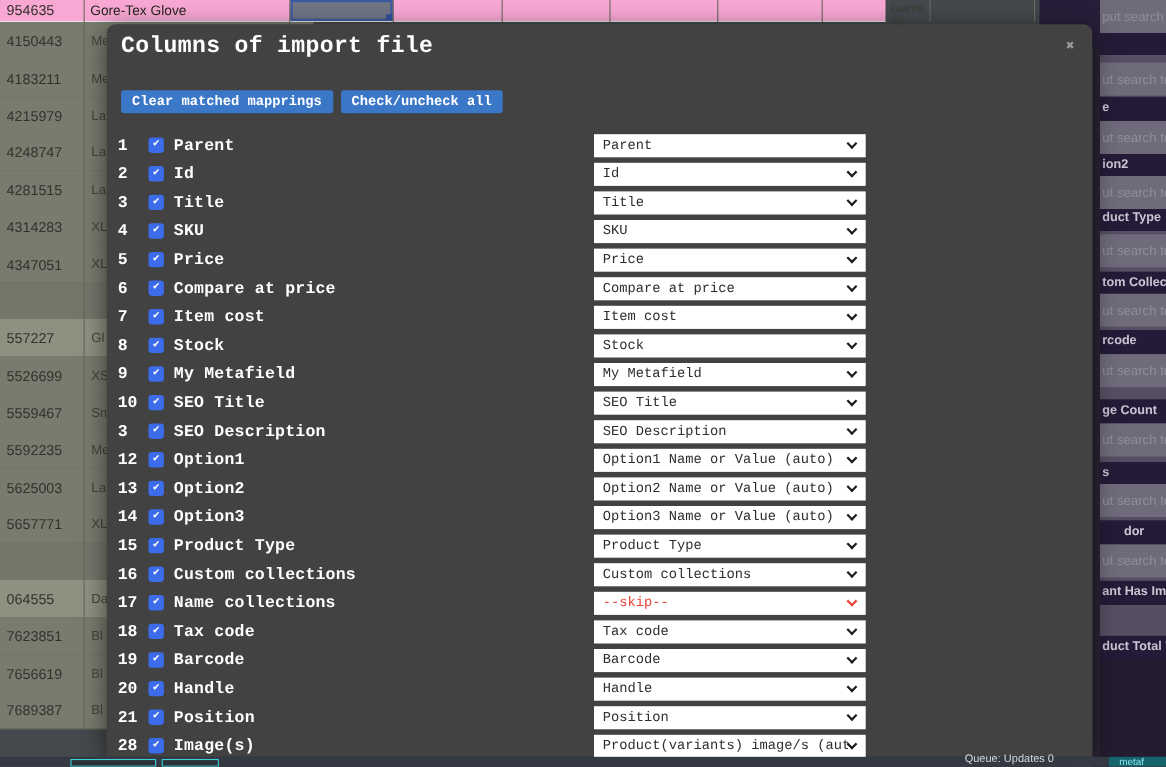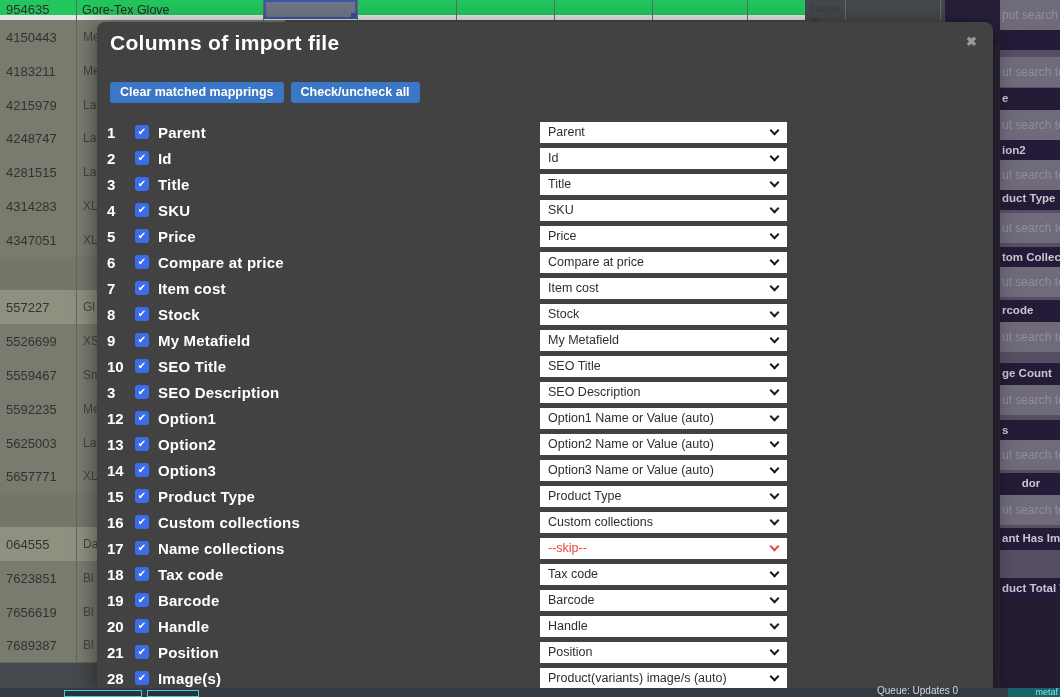--- a/index.html
+++ b/index.html
@@ -1,20 +1,20 @@
 <!DOCTYPE html>
 <html><head>
 <meta charset="utf-8">
 <style>
   * { margin:0; padding:0; box-sizing:border-box; }
   html,body { width:1060px; height:697px; overflow:hidden; }
   body { position:relative; font-family:"Liberation Sans", sans-serif; background:#45484c; }
 
   
-  .topstrip { position:absolute; left:0; top:0; width:805px; height:20px; background:#22c55e; border-bottom:5px solid #e5e5e5; z-index:1; }
+  .topstrip { position:absolute; left:0; top:0; width:805px; height:20px; background:#f9a8d4; border-bottom:1px solid #e5e5e5; z-index:1; }
   .vline { position:absolute; top:0; width:1px; height:20px; background:#6a6c60; }
   .ts-id { position:absolute; left:6px; top:2px; font-size:13px; color:#2f2f2a; }
   .ts-title { position:absolute; left:82px; top:3px; font-size:12.5px; color:#26261f; }
   .ts-note { position:absolute; left:810px; top:2px; font-size:11px; color:#3c3c35; }
   .selcell { position:absolute; left:264px; top:0; width:93px; height:19px; background:#6f7584; border:2px solid #3c59a4; }
   .selhandle { position:absolute; right:-1px; bottom:-1px; width:5px; height:5px; background:#31519e; }
 
   .table { position:absolute; left:0; top:0; width:285px; height:663px; z-index:1; }
   .trow { position:absolute; left:0; width:285px; height:34.8px; background:#797b6e; border-bottom:1px solid #656759; display:flex; }
   .trow.light { background:#8f9080; }
@@ -32,25 +32,25 @@
   .pinput { position:absolute; left:0; width:60px; height:30px; background:#6f6b7b; color:#918d9b;
             font-size:12px; padding:8px 0 0 2px; white-space:nowrap; overflow:hidden; }
 
   
   .footer { position:absolute; left:0; top:688px; width:1008px; height:9px; background:#343943; z-index:20; }
   .fbox { position:absolute; top:690px; height:7px; border:1px solid #38d3d6; background:#2c3038; z-index:21; }
   .fbox.b1 { left:64px; width:78px; }
   .fbox.b2 { left:147px; width:52px; }
   .queue { position:absolute; left:877px; top:685px; font-size:10px; color:#d5d8dc; z-index:21; white-space:nowrap; }
   .badge { position:absolute; left:1008px; top:688px; width:52px; height:9px; background:#17646c; color:#86e4ea;
-           font-size:9px; line-height:9px; text-align:right; padding-right:2px; z-index:21; }
+           font-size:9px; line-height:9px; text-align:right; padding-right:20px; z-index:21; }
 
   
   .modal { position:absolute; left:97px; top:22px; width:896px; height:666px; background:#424242;
-           border-radius:8px 8px 0 0; box-shadow:0 4px 22px rgba(0,0,0,.5); z-index:10; }
+           border-radius:8px 8px 0 0; box-shadow:0 4px 22px rgba(0,0,0,.5); z-index:10;font-family:Liberation Mono, monospace; }
   .m-title { position:absolute; left:13px; top:9px; font-size:21px; font-weight:600; color:#fff; letter-spacing:.3px; }
   .m-sub { position:absolute; left:13px; top:42px; font-size:13px; font-weight:600; color:#f2f2f2; }
   .m-btns { position:absolute; left:13px; top:60px; display:flex; gap:7px; }
   .m-btn { background:#3b77c7; color:#fff; font-size:12.5px; font-weight:600; padding:3px 10px 4px;
            border-radius:3px; border:none; font-family:inherit; cursor:pointer; }
   .m-close { position:absolute; right:16px; top:12px; color:#9a9a9a; font-size:13px; font-weight:bold; cursor:pointer; }
 
   .m-rows { position:absolute; left:0; top:97px; width:100%; }
   .mrow { position:relative; height:26px; display:flex; align-items:center; }
   .mnum { width:30px; padding-left:10px; font-size:15px; font-weight:700; color:#fff; }

